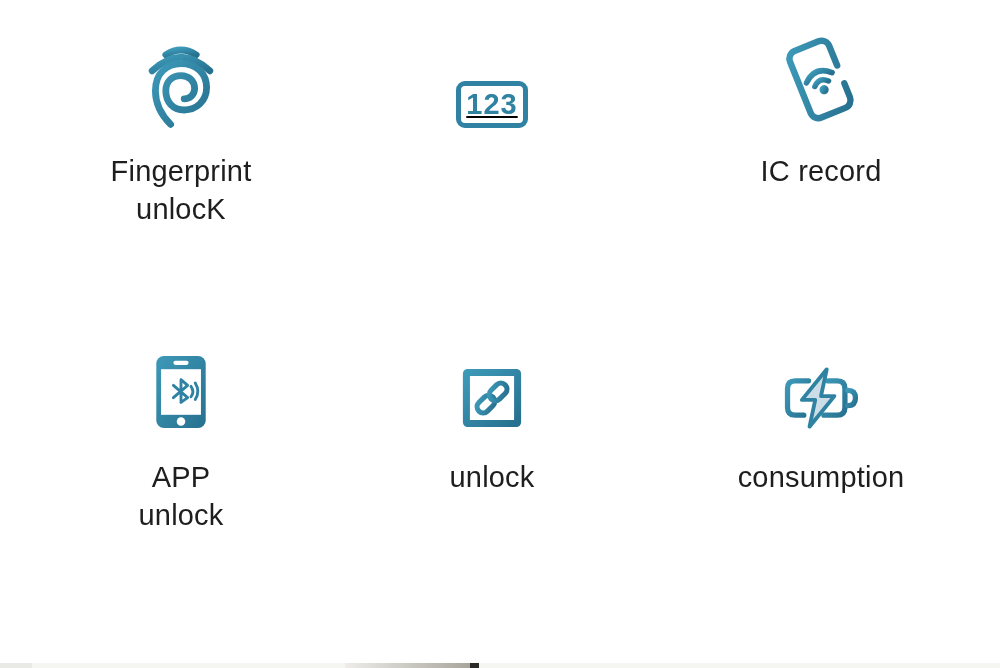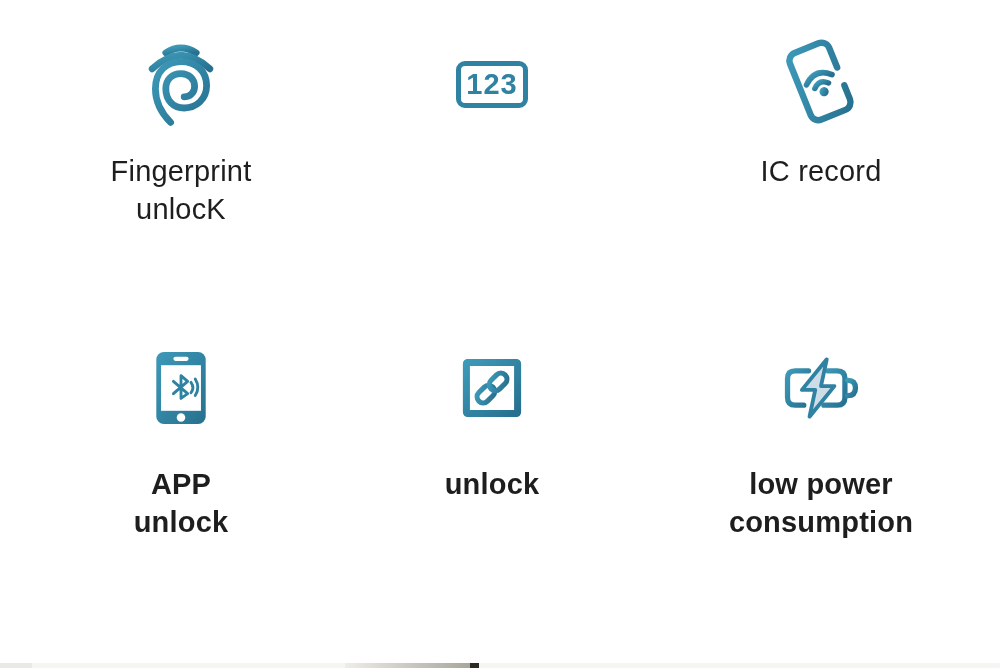--- a/index.html
+++ b/index.html
@@ -11,29 +11,29 @@
   .feature{
     position:absolute;width:320px;
     display:flex;flex-direction:column;align-items:center;
   }
   .row1{top:40px;}
   .row2{top:346px;}
   .col1{left:21px;}
   .col2{left:332px;}
   .col3{left:661px;}
   .icon-box{
-    height:88px;display:flex;align-items:center;justify-content:center;
+    height:88px;display:flex;align-items:flex-end;justify-content:center;text-decoration:underline;
   }
   .row2 .icon-box{height:84px;}
   .label{
     margin-top:24px;text-align:center;
     font-size:29px;line-height:38px;color:#1e1e1e;
     letter-spacing:0.2px;
   }
-  .row2 .label{margin-top:35px;font-weight:bold;}
+  .row2 .label{margin-top:28px;}
   .label span{display:block;}
   
   .keypad{
     width:62px;height:37px;
     border:5px solid #2f82a1;border-radius:9px;
     display:flex;align-items:center;justify-content:center;
     color:#2f82a1;font-size:29px;font-weight:600;letter-spacing:1px;
     font-family:"Liberation Sans",sans-serif;
   }
   svg{display:block;}
@@ -153,21 +153,20 @@
     <svg width="88" height="64" viewBox="0 0 92 64">
       <g fill="none" stroke="url(#tg2)" stroke-width="5.5" stroke-linecap="round">
         <path d="M33 14 L19 14 Q11 14 11 22 L11 42 Q11 50 19 50 L28 50"></path>
         <path d="M53 14 L63 14 Q71 14 71 22 L71 42 Q71 50 63 50 L49 50"></path>
         <path d="M74 24 Q82 24 82 32 Q82 40 74 40"></path>
       </g>
       <polygon points="52,2 26,34 40,34 34,62 60,30 46,30" fill="#ccdde8" stroke="#2f82a1" stroke-width="4" stroke-linejoin="round"></polygon>
     </svg>
   </div>
   <div class="label">
-    <span>low power</span>
     <span>consumption</span>
   </div>
 </div>
 
 <div class="photo-strip">
   <div class="left-shade"></div>
   <div class="grad"></div>
   <div class="notch"></div>
 </div>
 

